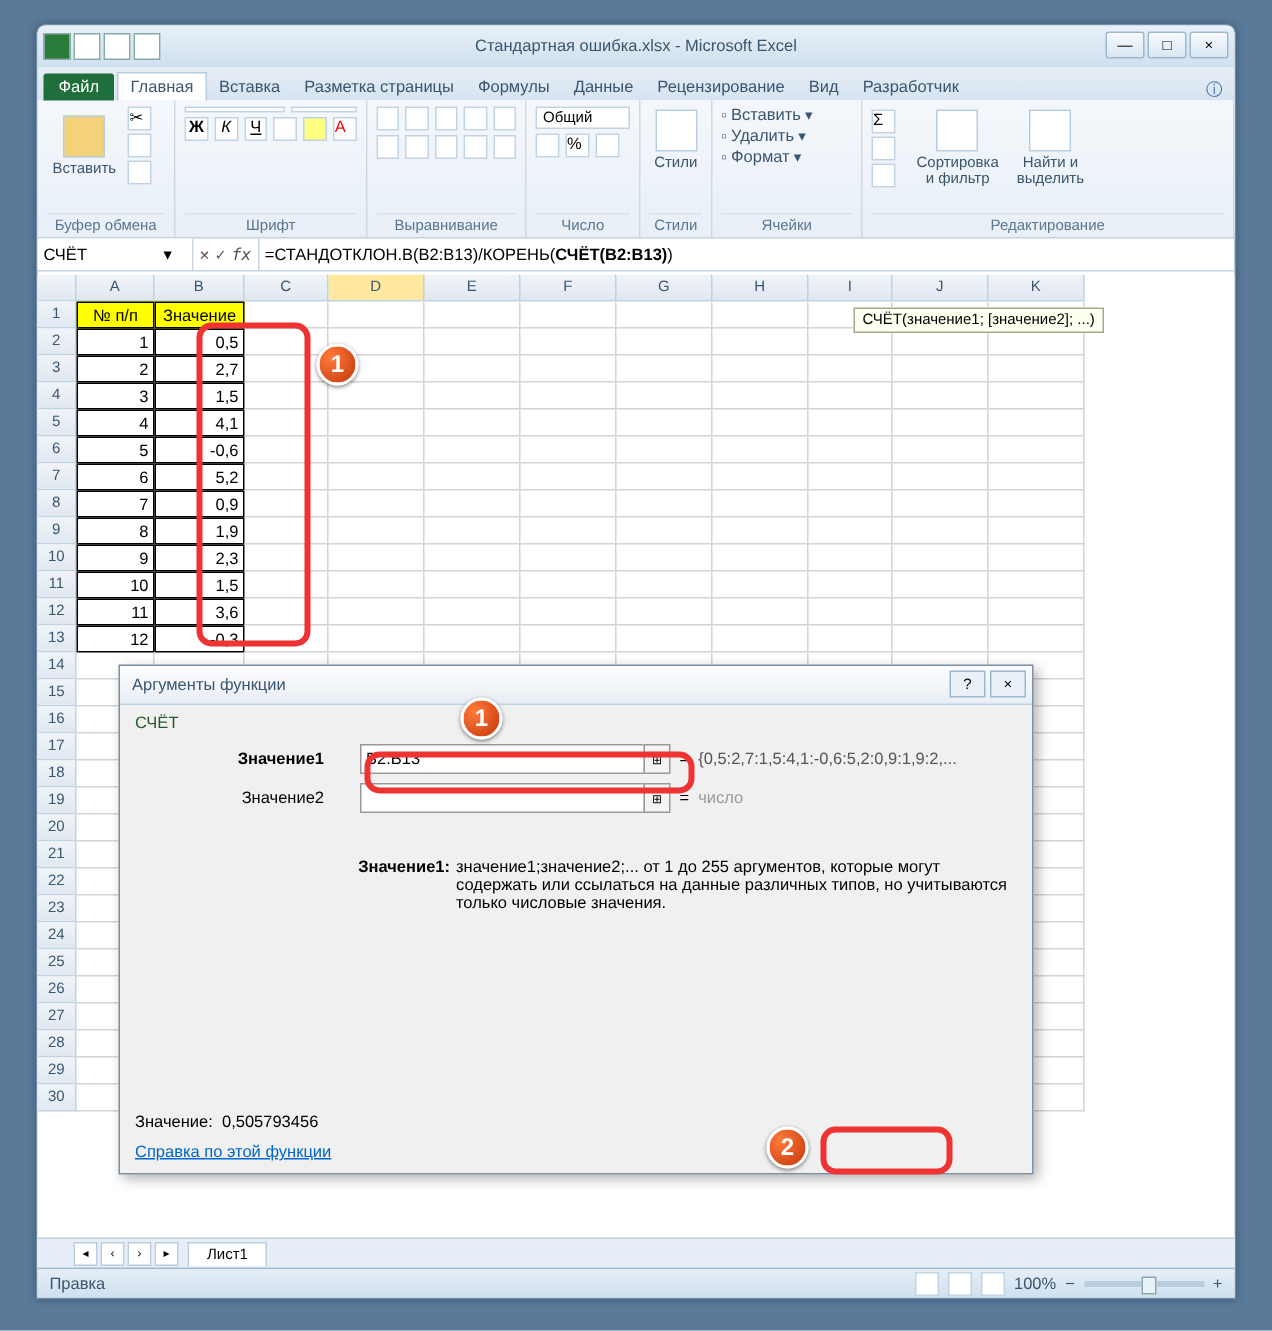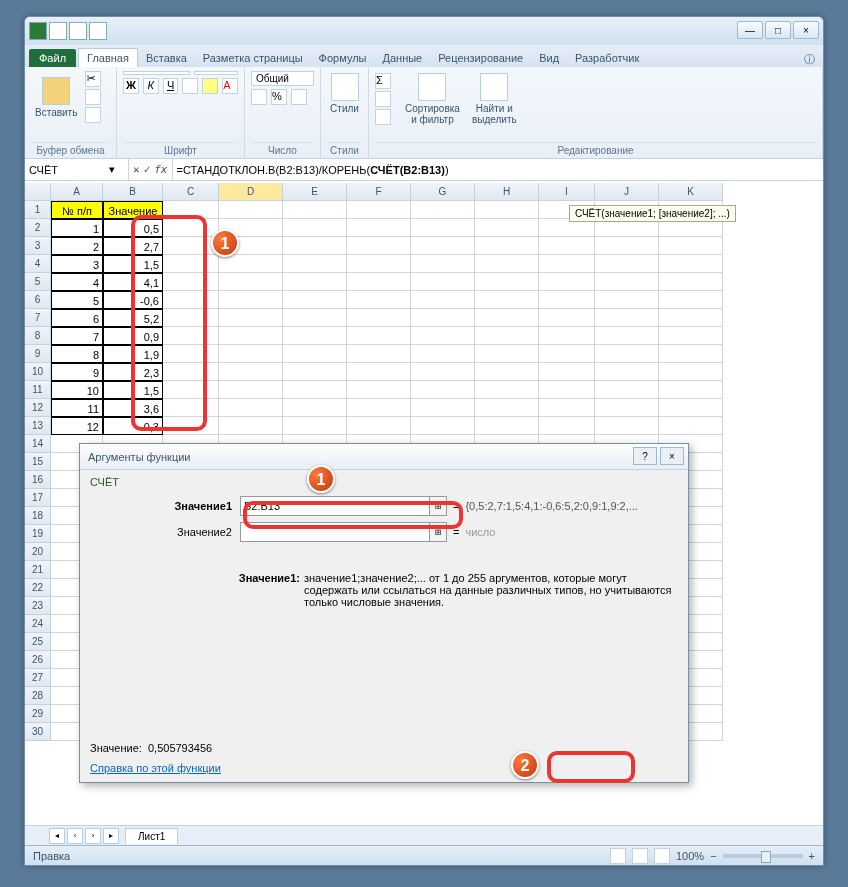--- a/index.html
+++ b/index.html
@@ -58,21 +58,21 @@
 .marker { position: absolute; width: 28px; height: 28px; border-radius: 50%; background: radial-gradient(circle at 30% 30%, #ff7a3a, #c4360a); border: 2px solid #fff; box-shadow: 0 1px 3px rgba(0,0,0,.5); color: #fff; font-weight: bold; font-size: 16px; text-align: center; line-height: 26px; z-index: 20; }
 .redbox { position: absolute; border: 4px solid #e33; border-radius: 10px; z-index: 15; pointer-events: none; }
 
 .dialog { position: absolute; top: 426px; left: 54px; width: 610px; height: 340px; background: #f0f0f0; border: 1px solid #7a8fa3; box-shadow: 3px 3px 8px rgba(0,0,0,.3); z-index: 10; }
 .dlg-title { height: 26px; background: linear-gradient(#fdfdfe,#e8eef5); border-bottom: 1px solid #c1d3e3; padding: 0 8px; line-height: 26px; color: #3a556e; position: relative; }
 .dlg-title .dlgbtns { position: absolute; right: 4px; top: 3px; display: flex; gap: 3px; }
 .dlg-title .dlgbtns button { width: 24px; height: 18px; border: 1px solid #a0b8cc; background: #eaf0f7; font-size: 10px; }
 .dlg-body { padding: 6px 10px; height: calc(100% - 26px); position: relative; }
 .dlg-func { color: #2a5a2a; font-size: 11px; margin-bottom: 8px; }
 .argrow { display: flex; align-items: center; margin-bottom: 6px; }
-.argrow .lbl { width: 150px; text-align: right; padding-right: 8px; font-weight: bold; }
+.argrow .lbl { width: 150px; text-align: right; padding-right: 24px; font-weight: bold; }
 .argrow .lbl.nb { font-weight: normal; }
 .argrow input { width: 190px; height: 20px; border: 1px solid #999; background: #fff; padding: 0 3px; }
 .argrow .refbtn { width: 18px; height: 20px; border: 1px solid #999; background: #f4f4f4; margin-left: -1px; font-size: 8px; }
 .argrow .eq { margin: 0 6px; }
 .argrow .res { color: #555; }
 .dlg-mid { margin-top: 30px; }
 .dlg-mid .eqrow { text-align: left; padding-left: 370px; margin-bottom: 6px; }
 .dlg-desc { padding: 0 6px; }
 .dlg-argdesc { display: flex; margin-top: 12px; padding: 0 6px; }
 .dlg-argdesc .al { width: 208px; text-align: right; font-weight: bold; padding-right: 4px; }
@@ -98,20 +98,23 @@
 
 <div class="window">
 
   <div class="titlebar">
     <div class="qat">
       <span class="ico" style="background:#2a7a3a"></span>
       <span class="ico"></span>
       <span class="ico"></span>
       <span class="ico"></span>
     </div>
+    <div class="title">
+      <span>Стандартная ошибка.xlsx</span> - <span>Microsoft Excel</span>
+    </div>
     <div class="winbtns">
       <button>—</button>
       <button>□</button>
       <button>×</button>
     </div>
   </div>
 
   <div class="tabs">
     <div class="file">Файл</div>
     <div class="tab active">Главная</div>
@@ -148,37 +151,62 @@
       <div class="grouprow" style="margin-top:3px">
         <span class="smico" style="font-weight:bold;text-align:center">Ж</span>
         <span class="smico" style="font-style:italic;text-align:center">К</span>
         <span class="smico" style="text-decoration:underline;text-align:center">Ч</span>
         <span class="smico"></span>
         <span class="smico" style="background:#ffff80"></span>
         <span class="smico" style="color:red">A</span>
       </div>
       <div class="grouplabel">Шрифт</div>
     </div>
+    <div class="group" style="width:106px">
+      <div class="grouprow">
+        <span class="smico"></span>
+          <span class="smico"></span>
+          <span class="smico"></span>
+        <span class="smico"></span>
+          <span class="smico"></span>
+      </div>
+      <div class="grouprow" style="margin-top:3px">
+        <span class="smico"></span>
+          <span class="smico"></span>
+          <span class="smico"></span>
+        <span class="smico"></span>
+          <span class="smico"></span>
+      </div>
+      <div class="grouplabel">Выравнивание</div>
+    </div>
     <div class="group" style="width:76px">
       <div class="grouprow">
           <span class="drop" style="width:64px">Общий</span>
         </div>
       <div class="grouprow" style="margin-top:3px">
         <span class="smico"></span>
           <span class="smico">%</span>
           <span class="smico"></span>
       </div>
       <div class="grouplabel">Число</div>
     </div>
     <div class="group" style="width:48px">
       <div class="bigbtn">
           <div class="ic"></div>
           <div class="lbl">Стили</div>
         </div>
       <div class="grouplabel">Стили</div>
+    </div>
+    <div class="group" style="width:100px">
+      <div style="display:flex;flex-direction:column;gap:2px">
+        <div class="ribtxt">▫ <span>Вставить</span> ▾</div>
+        <div class="ribtxt">▫ <span>Удалить</span> ▾</div>
+        <div class="ribtxt">▫ <span>Формат</span> ▾</div>
+      </div>
+      <div class="grouplabel">Ячейки</div>
     </div>
     <div class="group" style="flex:1">
       <div class="grouprow">
         <div style="display:flex;flex-direction:column;gap:2px;margin-right:6px">
           <span class="smico">Σ</span>
           <span class="smico"></span>
           <span class="smico"></span>
         </div>
         <div class="bigbtn">
             <div class="ic"></div>

